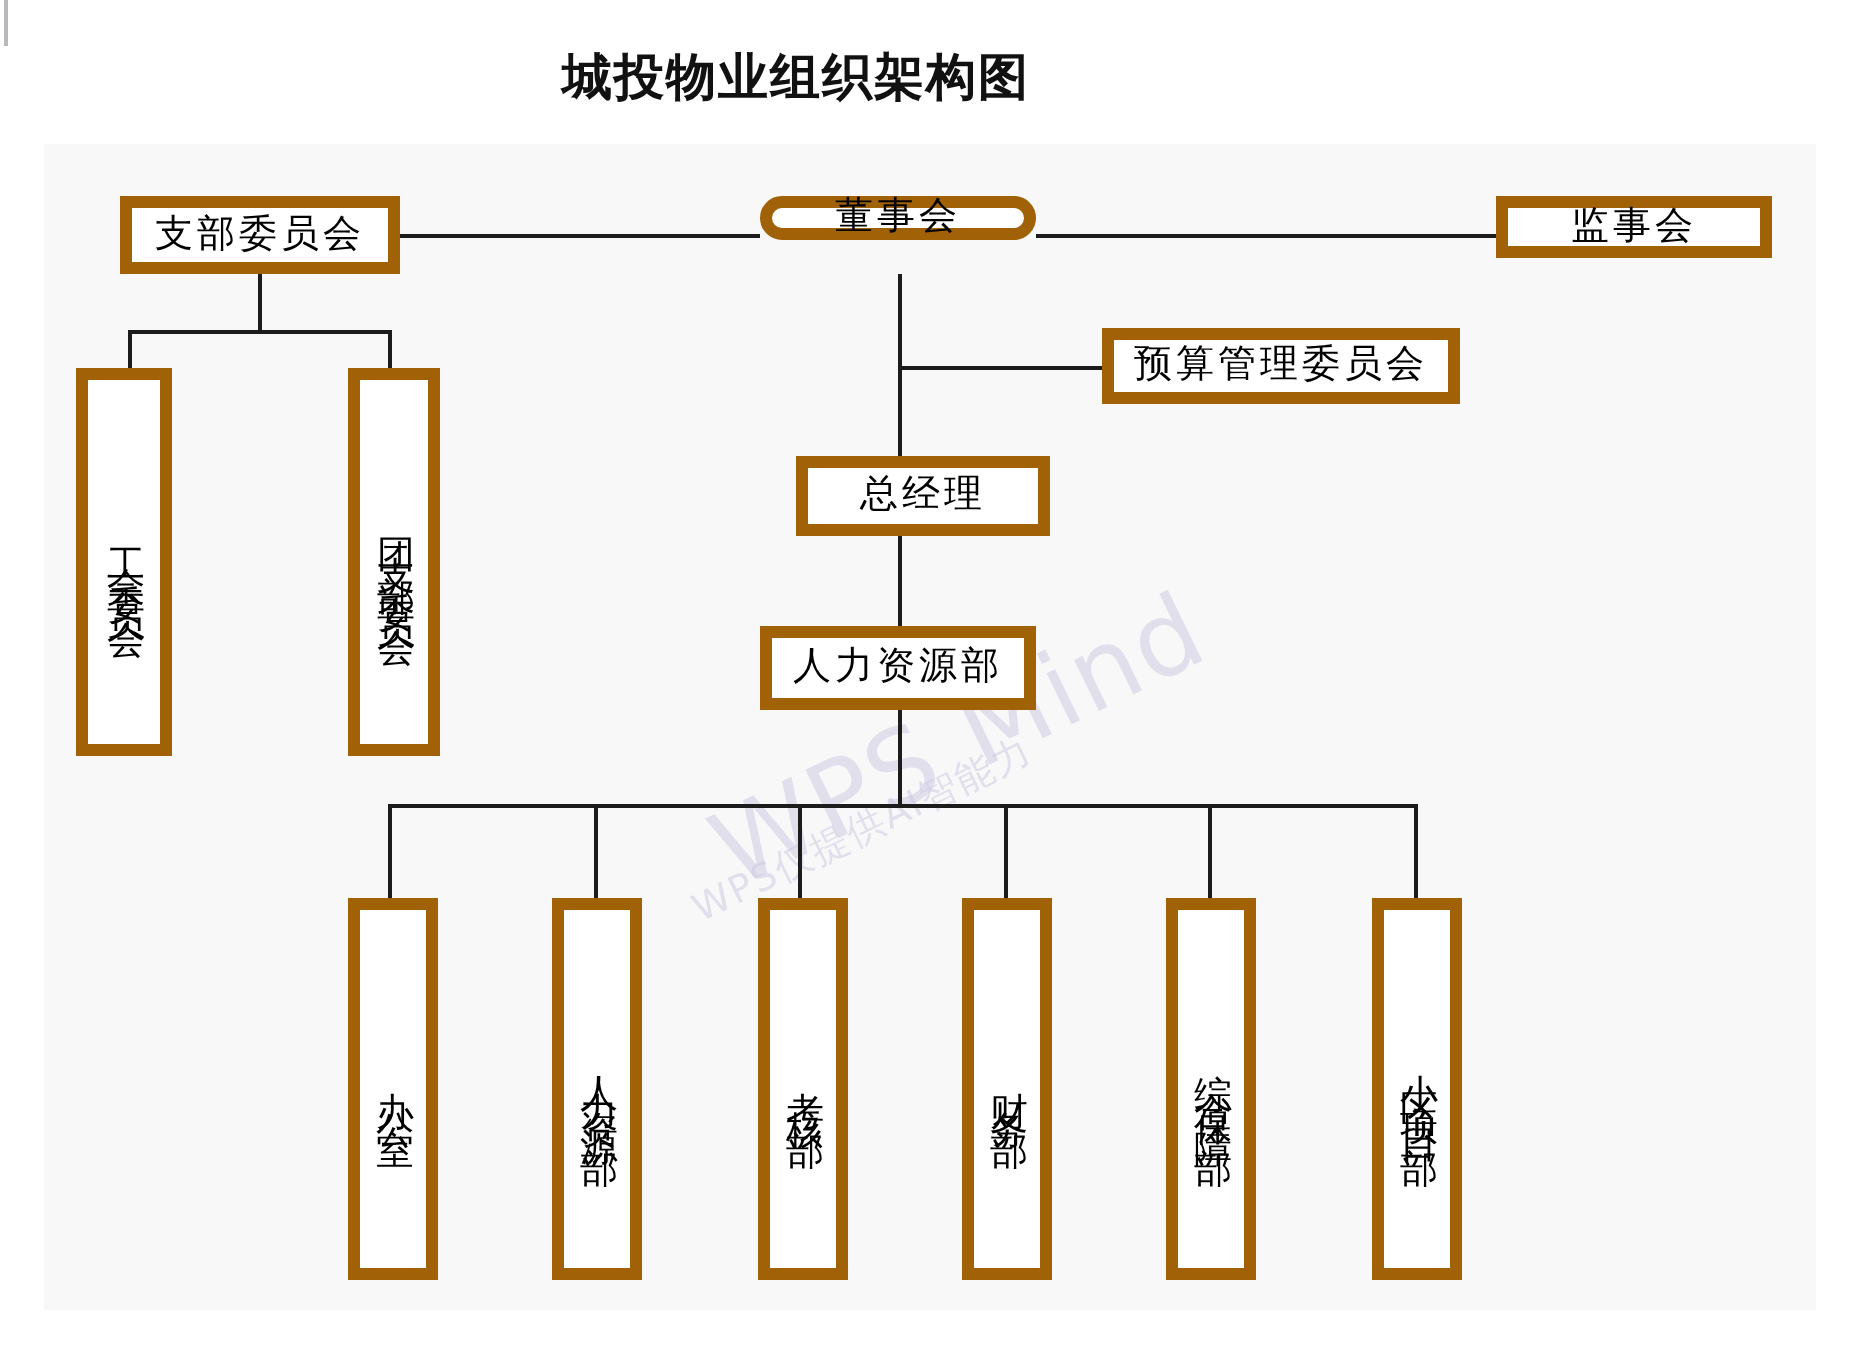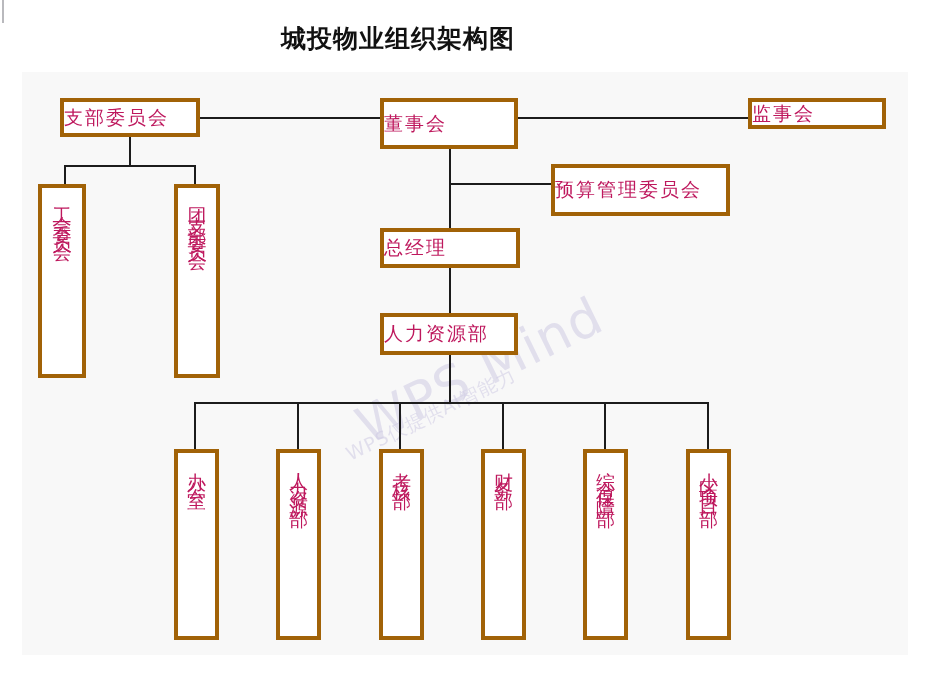--- a/index.html
+++ b/index.html
@@ -82,26 +82,26 @@
     position: absolute;
     background: #1c1c1c;
   }
   .line.h { height: 2px; }
   .line.v { width: 2px; }
 
   
   .node {
     position: absolute;
     background: #ffffff;
-    border: 4px solid #a16207;
+    border: 6px solid #a16207;
     box-sizing: border-box;
     display: flex;
     align-items: center;
-    justify-content: flex-start;
-    color: #be185d;
+    justify-content: center;
+    color: #000000;
     font-family: "DejaVu Serif", "Liberation Serif", serif;
     font-size: 19px;
     letter-spacing: 2px;
     line-height: 1.05;
   }
   .node.vert {
     writing-mode: vertical-rl;
     text-orientation: upright;
     letter-spacing: 9px;
     font-size: 19px;
@@ -145,41 +145,41 @@
   <div class="line v" style="left:275px; top:330px; height:47px;"></div>
   <div class="line v" style="left:377px; top:330px; height:47px;"></div>
   <div class="line v" style="left:480px; top:330px; height:47px;"></div>
   <div class="line v" style="left:582px; top:330px; height:47px;"></div>
   <div class="line v" style="left:685px; top:330px; height:47px;"></div>
 
   <div class="node" id="node-branch-committee" style="left:38px; top:26px; width:140px; height:39px;">
     <span class="label">支部委员会</span>
   </div>
 
-  <div class="node" id="node-board" style="left:358px; top:26px; width:138px; height:51px;">
+  <div class="node" id="node-board" style="left:358px; top:26px; width:138px; height:22px;border-radius:12px;">
     <span class="label">董事会</span>
   </div>
 
   <div class="node" id="node-supervisory-board" style="left:726px; top:26px; width:138px; height:31px;">
     <span class="label">监事会</span>
   </div>
 
-  <div class="node" id="node-budget-committee" style="left:529px; top:92px; width:179px; height:52px;">
+  <div class="node" id="node-budget-committee" style="left:529px; top:92px; width:179px; height:38px;">
     <span class="label">预算管理委员会</span>
   </div>
 
   <div class="node vert" id="node-union-committee" style="left:16px; top:112px; width:48px; height:194px;">
     <span class="label">工会委员会</span>
   </div>
 
   <div class="node vert" id="node-youth-committee" style="left:152px; top:112px; width:46px; height:194px;">
     <span class="label">团支部委员会</span>
   </div>
 
-  <div class="node" id="node-general-manager" style="left:358px; top:156px; width:140px; height:40px;">
+  <div class="node" id="node-general-manager" style="left:376px; top:156px; width:127px; height:40px;">
     <span class="label">总经理</span>
   </div>
 
   <div class="node" id="node-deputy-manager" style="left:358px; top:241px; width:138px; height:42px;">
     <span class="label">人力资源部</span>
   </div>
 
   <div class="node vert" id="node-office" style="left:152px; top:377px; width:45px; height:191px;">
     <span class="label">办公室</span>
   </div>

